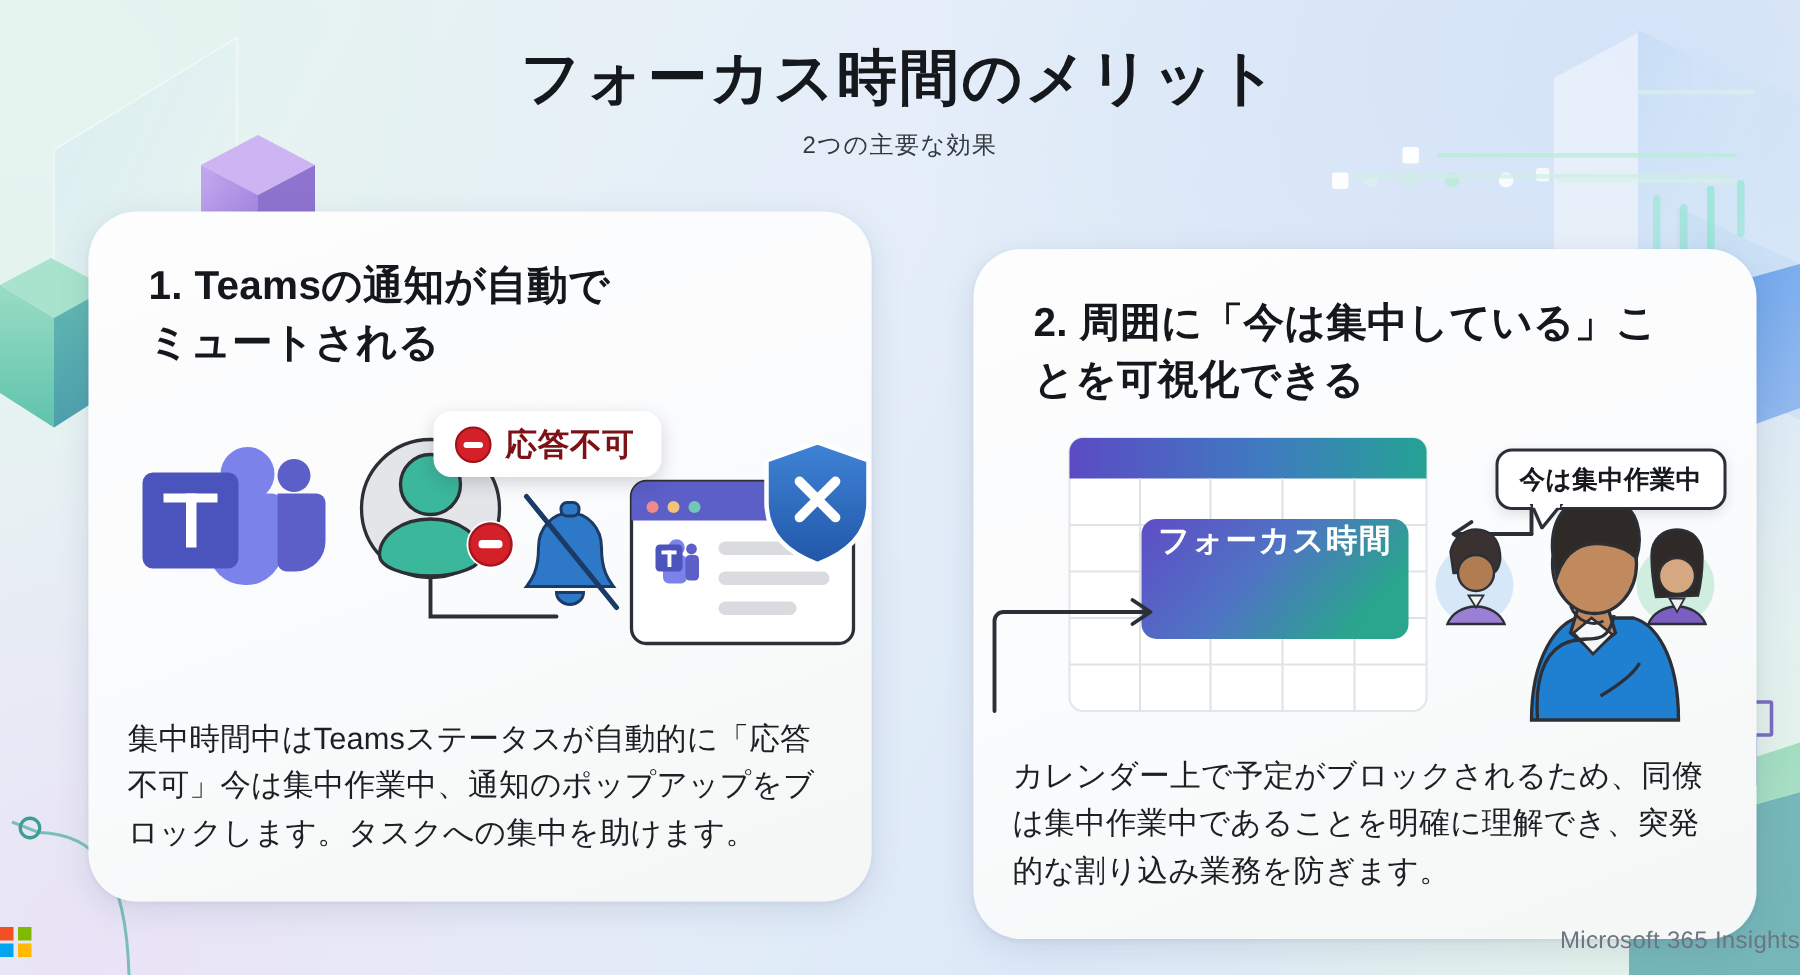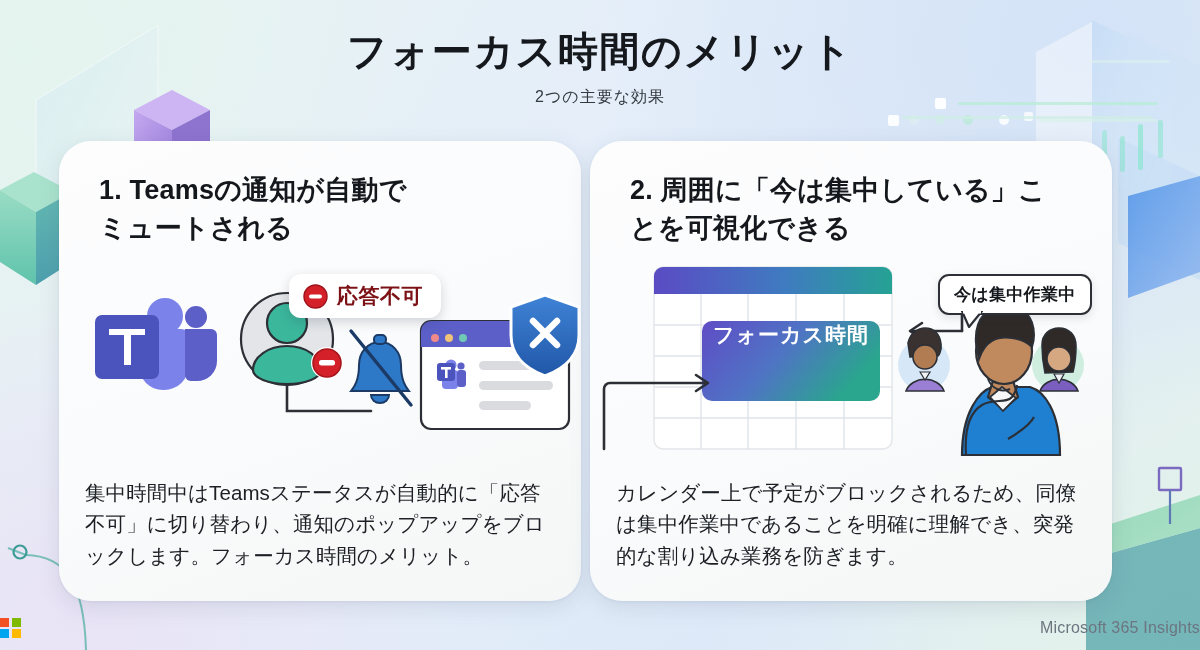--- a/index.html
+++ b/index.html
@@ -33,21 +33,21 @@
 
   
   #cards { position:absolute; top:141px; left:0; width:1200px; z-index:5; }
   .card {
     position:absolute; top:0; width:522px; height:460px;
     background:linear-gradient(160deg,#fdfdfe 0%,#fafbfc 55%,#f4f7f6 100%);
     border-radius:32px;
     box-shadow:0 6px 22px rgba(60,80,110,.13), 0 1px 3px rgba(60,80,110,.08);
   }
   #card-1 { left:59px; }
-  #card-2 { left:590px; }
+  #card-2 { left:649px;margin-top:25px; }
   .card-heading {
     position:absolute; left:40px; right:26px; top:30px;
     font-size:27px; font-weight:bold; color:#14171b;
     line-height:1.42; letter-spacing:.2px; white-space:pre-line;
   }
   .card-body {
     position:absolute; left:26px; right:22px; bottom:30px;
     font-size:20.5px; color:#1c2025; line-height:1.53; letter-spacing:.1px;
   }
   .illus { position:absolute; left:0; top:118px; width:522px; height:200px; }
@@ -237,21 +237,21 @@
     <div style="position:absolute; left:230px; top:133px; display:flex; align-items:center; gap:9px;
                 background:#ffffff; border-radius:12px; padding:8px 18px 8px 14px;
                 box-shadow:0 4px 12px rgba(40,50,70,.2);">
       <svg width="25" height="25" viewBox="0 0 25 25">
         <circle cx="12.5" cy="12.5" r="11.5" fill="#d32029" stroke="#9d1219" stroke-width="1.4"></circle>
         <rect x="6" y="10.6" width="13" height="4" rx="2" fill="#ffffff"></rect>
       </svg>
       <span style="font-size:21px; font-weight:bold; color:#7c1216; letter-spacing:.5px;text-align:center;">応答不可</span>
     </div>
 
-    <div class="card-body">集中時間中はTeamsステータスが自動的に「応答不可」に切り替わり、通知のポップアップをブロックします。フォーカス時間のメリット。</div>
+    <div class="card-body">集中時間中はTeamsステータスが自動的に「応答不可」今は集中作業中、通知のポップアップをブロックします。タスクへの集中を助けます。</div>
   </div>
 
   <div class="card" id="card-2">
     <div class="card-heading">2. 周囲に「今は集中している」こ
 とを可視化できる</div>
 
     <svg class="illus" viewBox="0 0 522 200">
       <defs>
         <linearGradient id="calHead" x1="0" y1="0" x2="1" y2="0">
           <stop offset="0%" stop-color="#5b4bc4"></stop>

